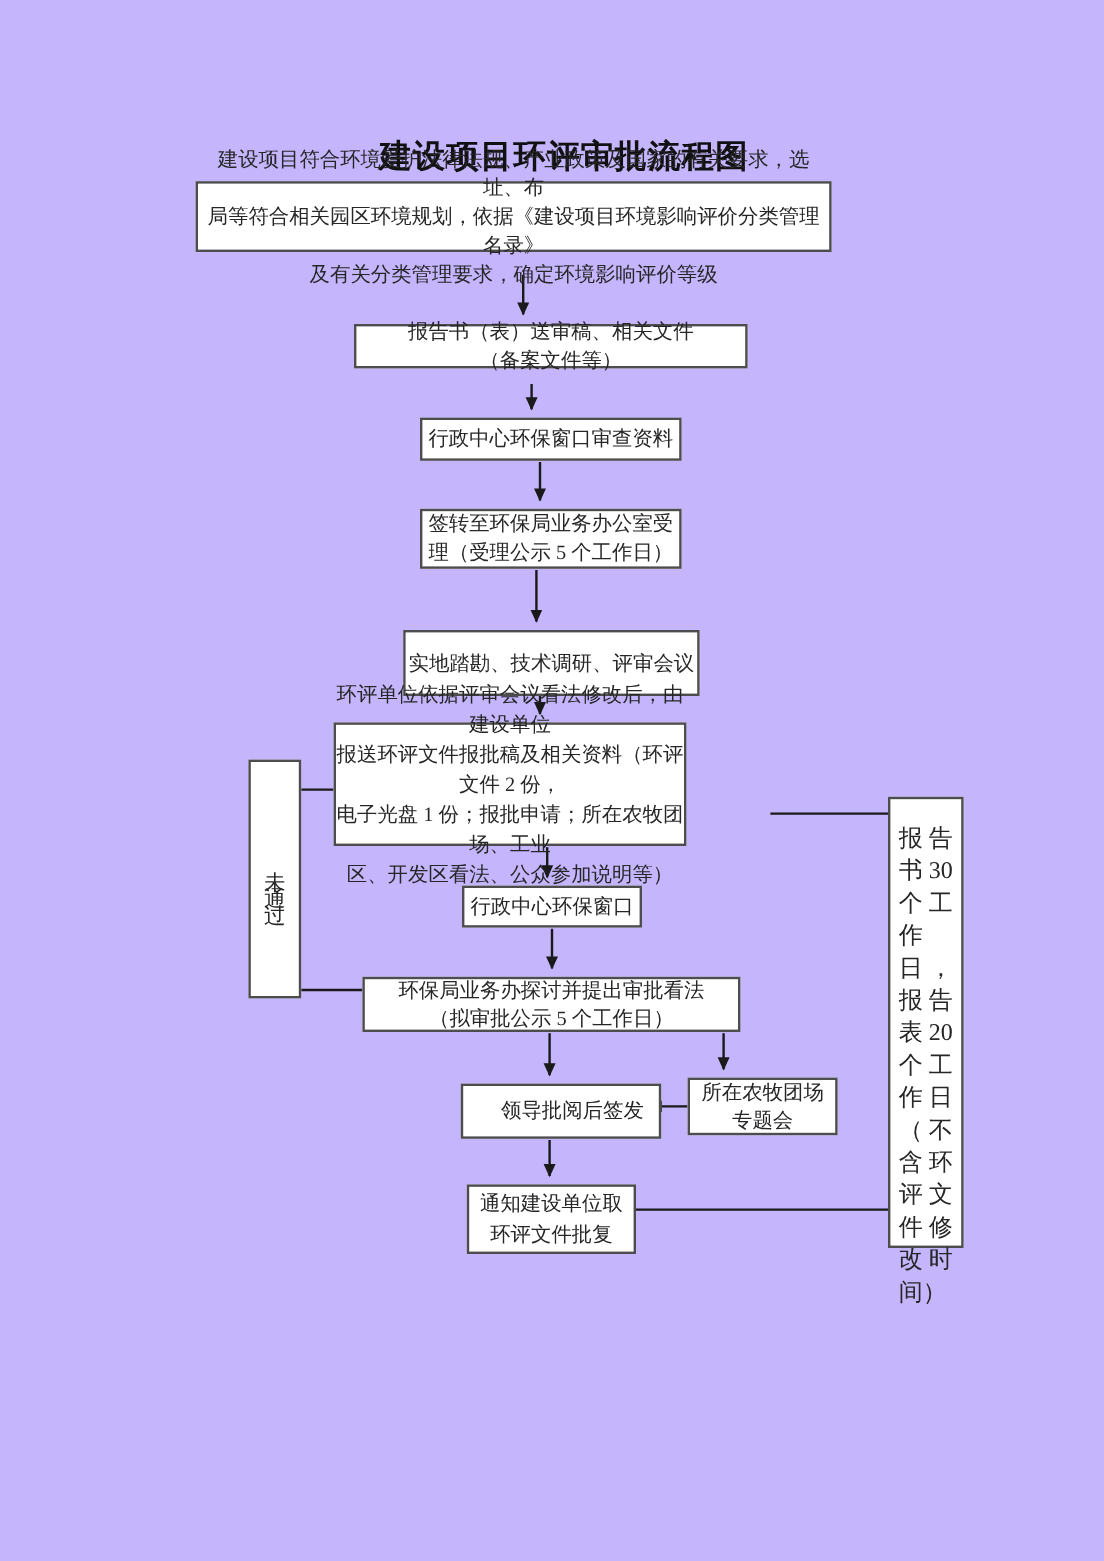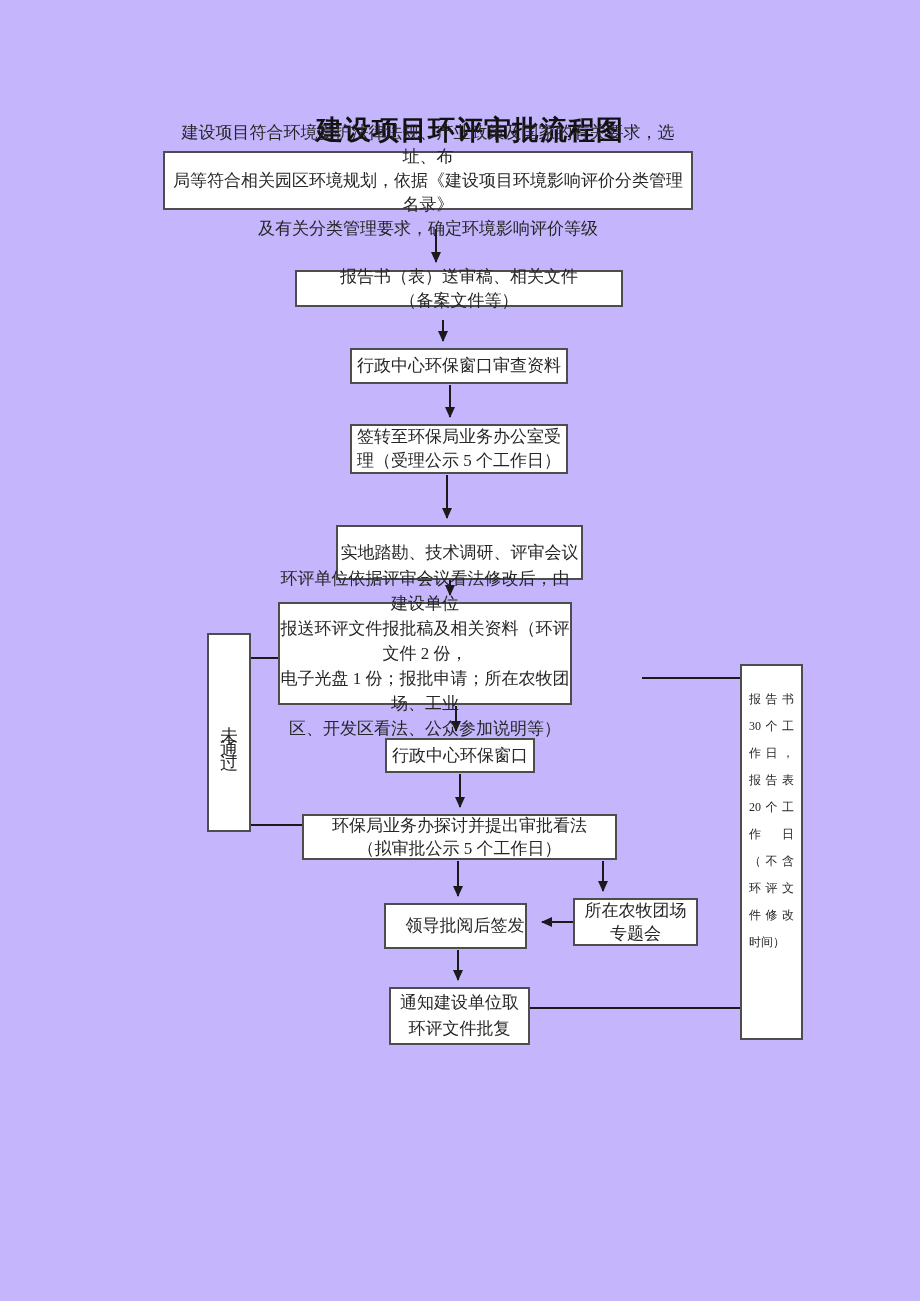--- a/index.html
+++ b/index.html
@@ -23,32 +23,32 @@
     text-align:center; font-size:17px; line-height:24px;
   }
   #node-a    { left:163px; top:151px; width:530px; height:59px; line-height:24px; }
   #node-b    { left:295px; top:270px; width:328px; height:37px; }
   #node-c    { left:350px; top:348px; width:218px; height:36px; }
   #node-d    { left:350px; top:424px; width:218px; height:50px; }
   #node-e    { left:336px; top:525px; width:247px; height:55px; }
   #node-f    { left:278px; top:602px; width:294px; height:103px; line-height:25px; }
   #node-g    { left:385px; top:738px; width:150px; height:35px; }
   #node-h    { left:302px; top:814px; width:315px; height:46px; line-height:23px; }
-  #node-i    { left:384px; top:903px; width:143px; height:46px;padding-left:19px; }
+  #node-i    { left:384px; top:903px; width:167px; height:46px;padding-left:19px; }
   #node-j    { left:573px; top:898px; width:125px; height:48px; line-height:23px; }
   #node-k    { left:389px; top:987px; width:141px; height:58px; line-height:26px; }
   #node-np   { left:207px; top:633px; width:44px; height:199px; }
   #node-np .vtext {
     writing-mode:vertical-rl; text-orientation:upright;
     letter-spacing:0.75em; font-size:18px;
   }
   #node-note {
     left:740px; top:664px; width:63px; height:376px;
     display:block; text-align:justify; text-justify:inter-character;
-    padding:20px 7px 0 7px; font-size:12px; line-height:27px;
+    padding:20px 7px 0 7px; font-size:20px; line-height:27px;
   }
   .connectors { position:absolute; left:0; top:0; pointer-events:none; }
 </style>
 </head>
 <body>
 
 <div class="page">
 
   <div class="flow-title">建设项目环评审批流程图</div>
 

